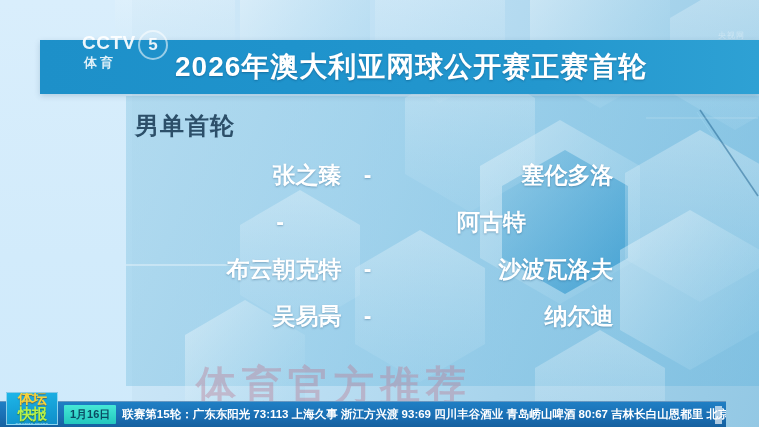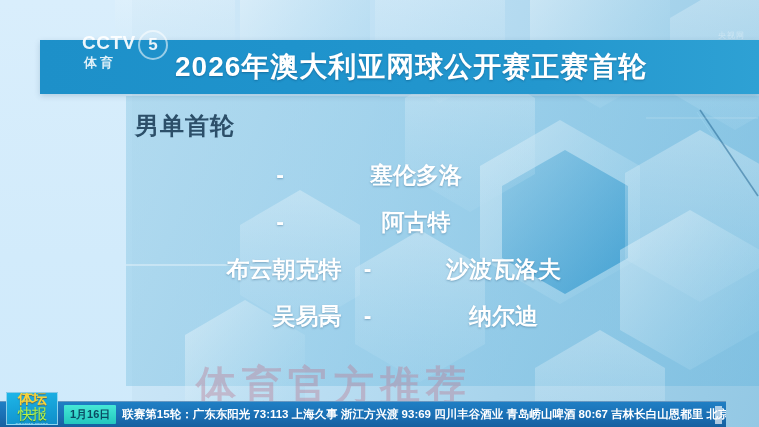--- a/index.html
+++ b/index.html
@@ -104,38 +104,38 @@
     position:absolute; left:150px; top:152px; width:480px;
   }
   .match-row {
     height:47px; display:flex; align-items:center; justify-content:center;
     font-size:23px; font-weight:700; color:#ffffff;
     text-shadow:0 1px 2px rgba(20,70,110,.35);
     white-space:nowrap;
   }
   .player-a { width:175px; text-align:right; }
   .vs-dash  { width:52px; text-align:center; font-weight:600; }
-  .player-b { width:220px; text-align:center; }
+  .player-b { width:220px; text-align:right; }
 
   
   .ticker {
     position:absolute; left:0; bottom:0; width:726px; height:26px;
     background:linear-gradient(180deg,#1f7fc4 0%,#1a6fb4 55%,#15609f 100%);
     display:flex; align-items:center;
     border-top:1px solid rgba(255,255,255,.35);
   }
   .ticker-logo {
     position:absolute; left:6px; bottom:2px; width:52px; height:33px;
     background:linear-gradient(170deg,#1eb6e8 0%,#0e8ec9 100%);
     border:1px solid rgba(255,255,255,.5);
     display:flex; flex-direction:column; align-items:center; justify-content:center;
     line-height:1.05; overflow:hidden;
   }
   .ticker-logo .l1 { font-size:15px; font-weight:800; color:#f7d23a; text-shadow:0 1px 1px rgba(140,60,0,.6); letter-spacing:-1px;}
-  .ticker-logo .l2 { font-size:15px; font-weight:400; color:#b9f04a; text-shadow:0 1px 1px rgba(20,90,0,.6); letter-spacing:-1px;}
+  .ticker-logo .l2 { font-size:15px; font-weight:700; color:#b9f04a; text-shadow:0 1px 1px rgba(20,90,0,.6); letter-spacing:-1px;}
   .ticker-logo .l3 { font-size:4px; color:rgba(255,255,255,.8); letter-spacing:.3px; margin-top:1px;}
   .ticker-date {
     margin-left:64px;
     background:linear-gradient(180deg,#46e8d6 0%,#22c7be 100%);
     color:#0b4a63; font-size:11px; font-weight:700;
     padding:2px 6px; border-radius:1px; white-space:nowrap;
   }
   .ticker-text {
     margin-left:6px; color:#ffffff; font-size:11.5px; font-weight:700;
     white-space:nowrap; overflow:hidden; letter-spacing:0;
@@ -208,20 +208,21 @@
     <div class="cctv-mark">CCTV</div>
     <div class="cctv-five">5</div>
     <div class="cctv-sub">体育</div>
   </div>
 
   <div class="subtitle">男单首轮</div>
 
   <div class="matches">
 
     <div class="match-row">
+      <span class="player-a">张之臻</span>
       <span class="vs-dash">-</span>
       <span class="player-b">塞伦多洛</span>
     </div>
 
     <div class="match-row">
       <span class="vs-dash">-</span>
       <span class="player-b">阿古特</span>
     </div>
 
     <div class="match-row">

